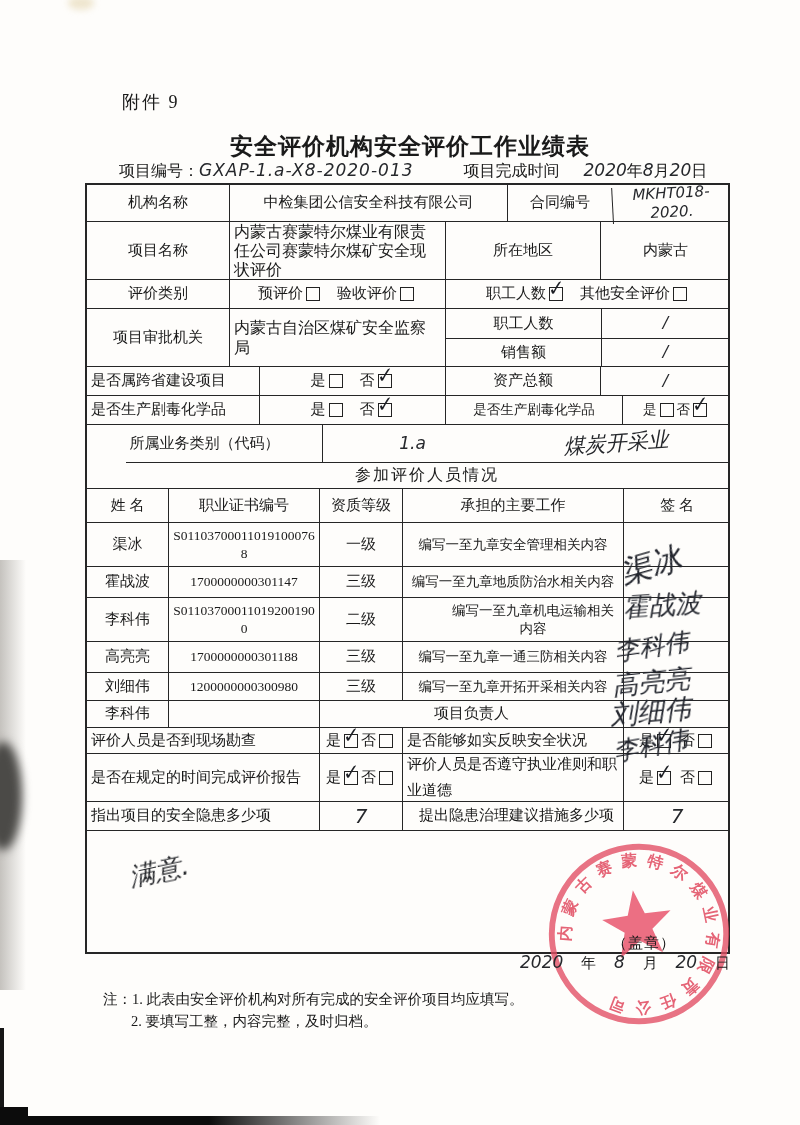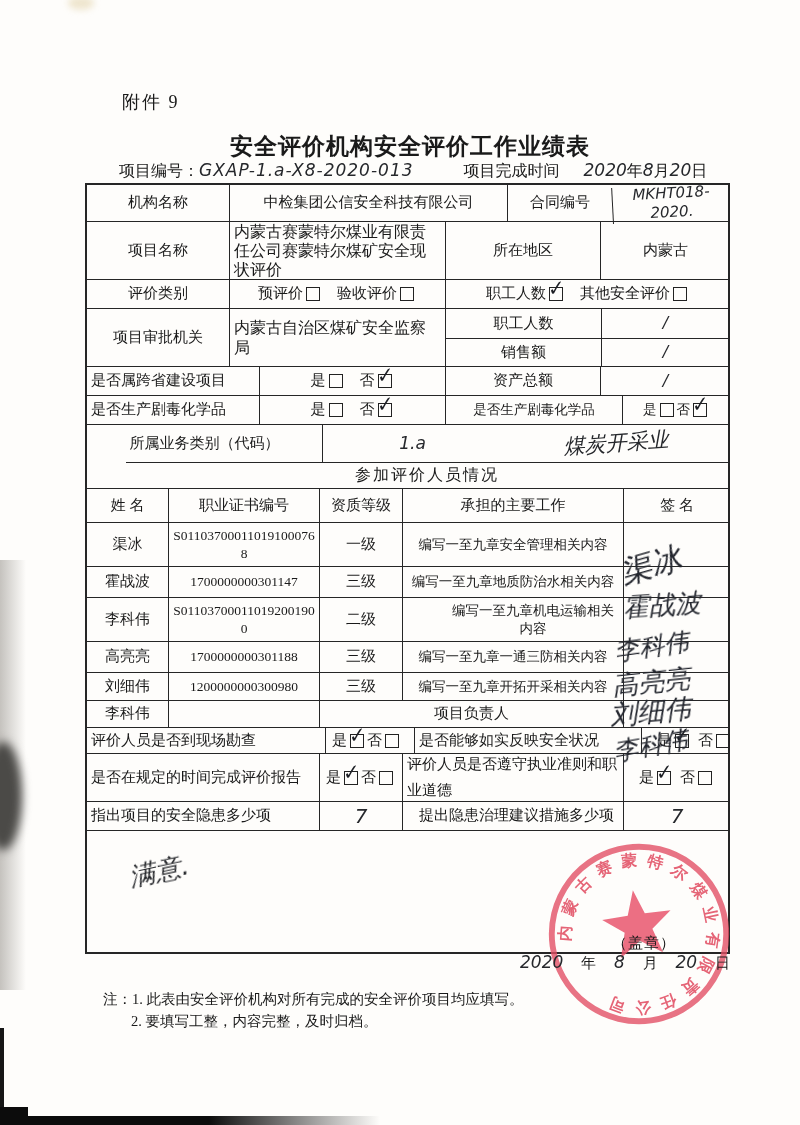--- a/index.html
+++ b/index.html
@@ -214,21 +214,21 @@
       <div class="cell" style="flex:0 0 107px;"></div>
     </div>
 
     <div class="row" style="height:27px;">
       <div class="cell" style="flex:0 0 81px;">李科伟</div>
       <div class="cell" style="flex:0 0 151px;"></div>
       <div class="cell" style="flex:0 0 304px;">项目负责人</div>
       <div class="cell" style="flex:0 0 107px;"></div>
     </div>
 
-    <div class="row" style="height:26px;gap:6px;">
+    <div class="row" style="height:26px;">
       <div class="cell left" style="flex:0 0 232px;">评价人员是否到现场勘查</div>
       <div class="cell" style="flex:0 0 83px;padding:1px 0;">
         <span>是</span>
           <span class="cb on"></span>
           <span>否</span>
           <span class="cb"></span>
       </div>
       <div class="cell left" style="flex:0 0 221px;">是否能够如实反映安全状况</div>
       <div class="cell" style="flex:0 0 107px;">
         <span>是</span>

